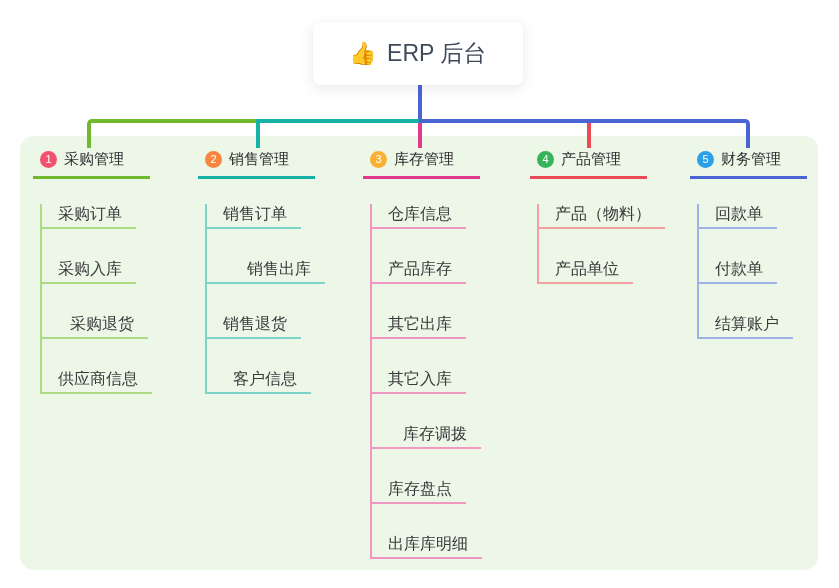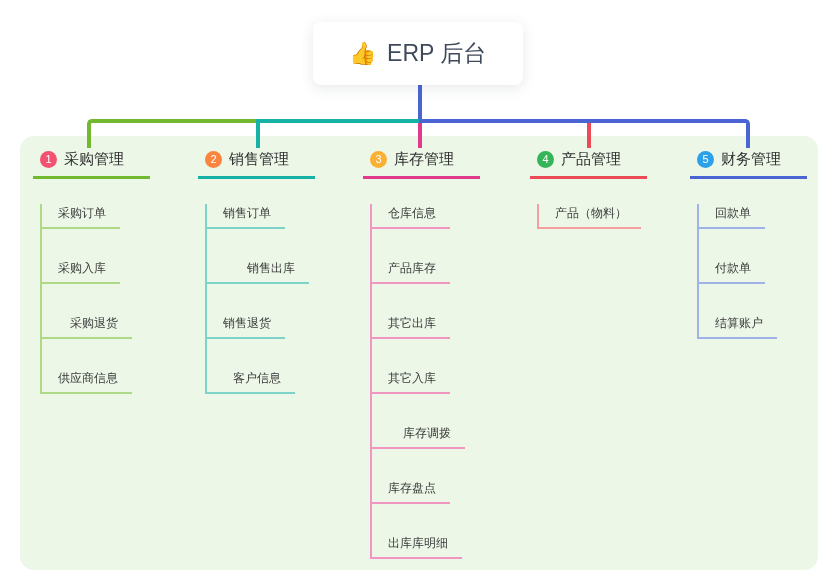--- a/index.html
+++ b/index.html
@@ -67,21 +67,21 @@
   .children {
     margin-left: 7px;
     border-left: 2px solid;
     width: max-content;
   }
   .child {
     width: max-content;
     margin-top: 30px;
     padding: 0 14px 4px 16px;
     border-bottom: 2px solid;
-    font-size: 12px; line-height: 19px;
+    font-size: 16px; line-height: 19px;
     color: #3a3a3a;
     white-space: nowrap;
     cursor: pointer;
     text-align: right;
   }
   .children .child:first-child { margin-top: 25px; }
 </style>
 </head>
 <body>
 
@@ -141,20 +141,21 @@
   </div>
 </div>
 
 <div class="branch" style="left:530px">
   <div class="branch-header" style="border-bottom-color: rgb(235, 75, 86);">
     <span class="badge" style="background-color: rgb(54, 181, 88);">4</span>
     <span>产品管理</span>
   </div>
   <div class="children" style="border-left-color: rgb(244, 160, 160);">
     <div class="child" style="border-bottom-color: rgb(244, 160, 160);">产品（物料）</div>
+    <div class="child" style="border-bottom-color: rgb(244, 160, 160);">产品单位</div>
   </div>
 </div>
 
 <div class="branch" style="left:690px">
   <div class="branch-header" style="border-bottom-color: rgb(74, 100, 212);">
     <span class="badge" style="background-color: rgb(44, 160, 232);">5</span>
     <span>财务管理</span>
   </div>
   <div class="children" style="border-left-color: rgb(159, 179, 230);">
     <div class="child" style="border-bottom-color: rgb(159, 179, 230);">回款单</div>

